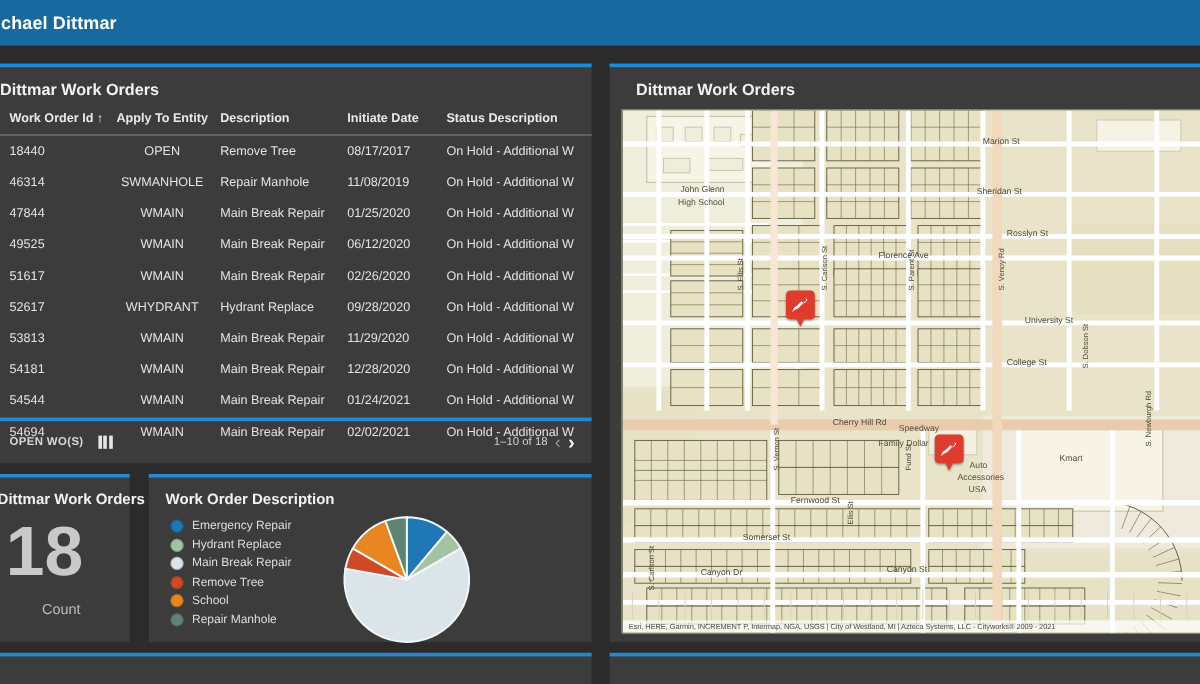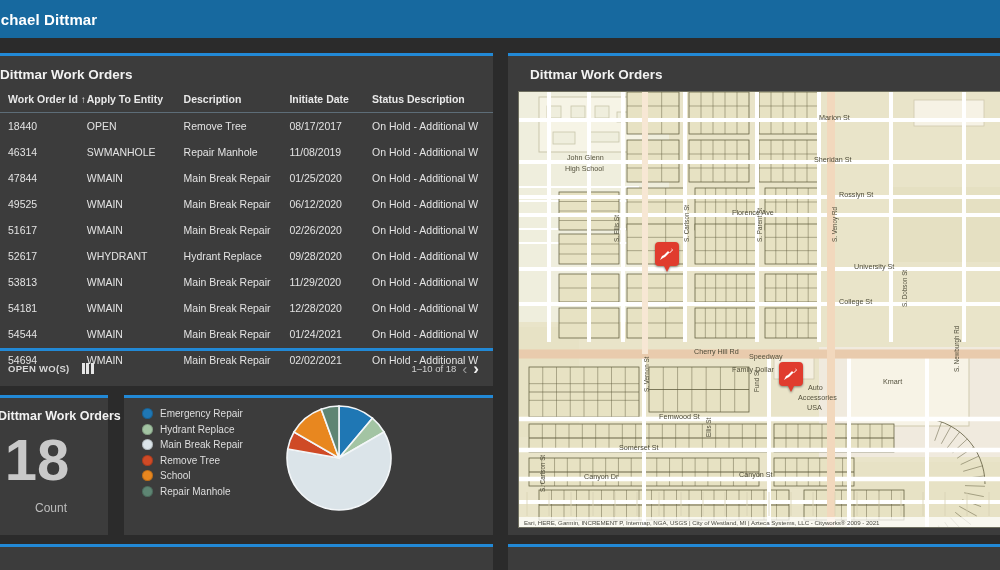--- a/index.html
+++ b/index.html
@@ -39,21 +39,21 @@
   table.wo th {
     text-align: left; color: #e9e9e9; font-size: 10.5px; font-weight: bold;
     padding: 4px 0 7px 0; white-space: nowrap;
     border-bottom: 1px solid #5d6d78;
   }
   table.wo td {
     color: #e3e3e3; font-size: 10.5px; padding: 7px 0 7px 0;
     white-space: nowrap; font-weight: normal;
   }
   table.wo th:nth-child(1), table.wo td:nth-child(1) { padding-left: 20px; width: 98px; }
-  table.wo th:nth-child(2), table.wo td:nth-child(2) { width: 96px; }
+  table.wo th:nth-child(2), table.wo td:nth-child(2) { width: 96px; text-align: center; }
   table.wo th:nth-child(3), table.wo td:nth-child(3) { width: 105px; }
   table.wo th:nth-child(4), table.wo td:nth-child(4) { width: 82px; }
   table.wo th:nth-child(5), table.wo td:nth-child(5) { width: 120px; overflow: hidden; }
   .sort-arrow { font-size: 10px; margin-left: 3px; }
 
   .table-footer {
     position: absolute; left: 0; right: 0; bottom: 0; height: 38px;
     border-top: 3px solid #2289d6;
     display: flex; align-items: center;
   }
@@ -228,20 +228,21 @@
     </div>
   </div>
 
   <div class="panel" id="panel-count">
     <div class="panel-title">Dittmar Work Orders</div>
     <div class="big-number">18</div>
     <div class="count-label">Count</div>
   </div>
 
   <div class="panel" id="panel-pie">
+    <div class="panel-title">Work Order Description</div>
     <div class="pie-body">
       <div class="legend" id="pie-legend">
           <div class="legend-row">
             <span class="legend-dot" style="background: rgb(31, 119, 180);"></span>
             <span class="legend-text">Emergency Repair</span>
           </div>
           <div class="legend-row">
             <span class="legend-dot" style="background: rgb(163, 196, 163);"></span>
             <span class="legend-text">Hydrant Replace</span>
           </div>

